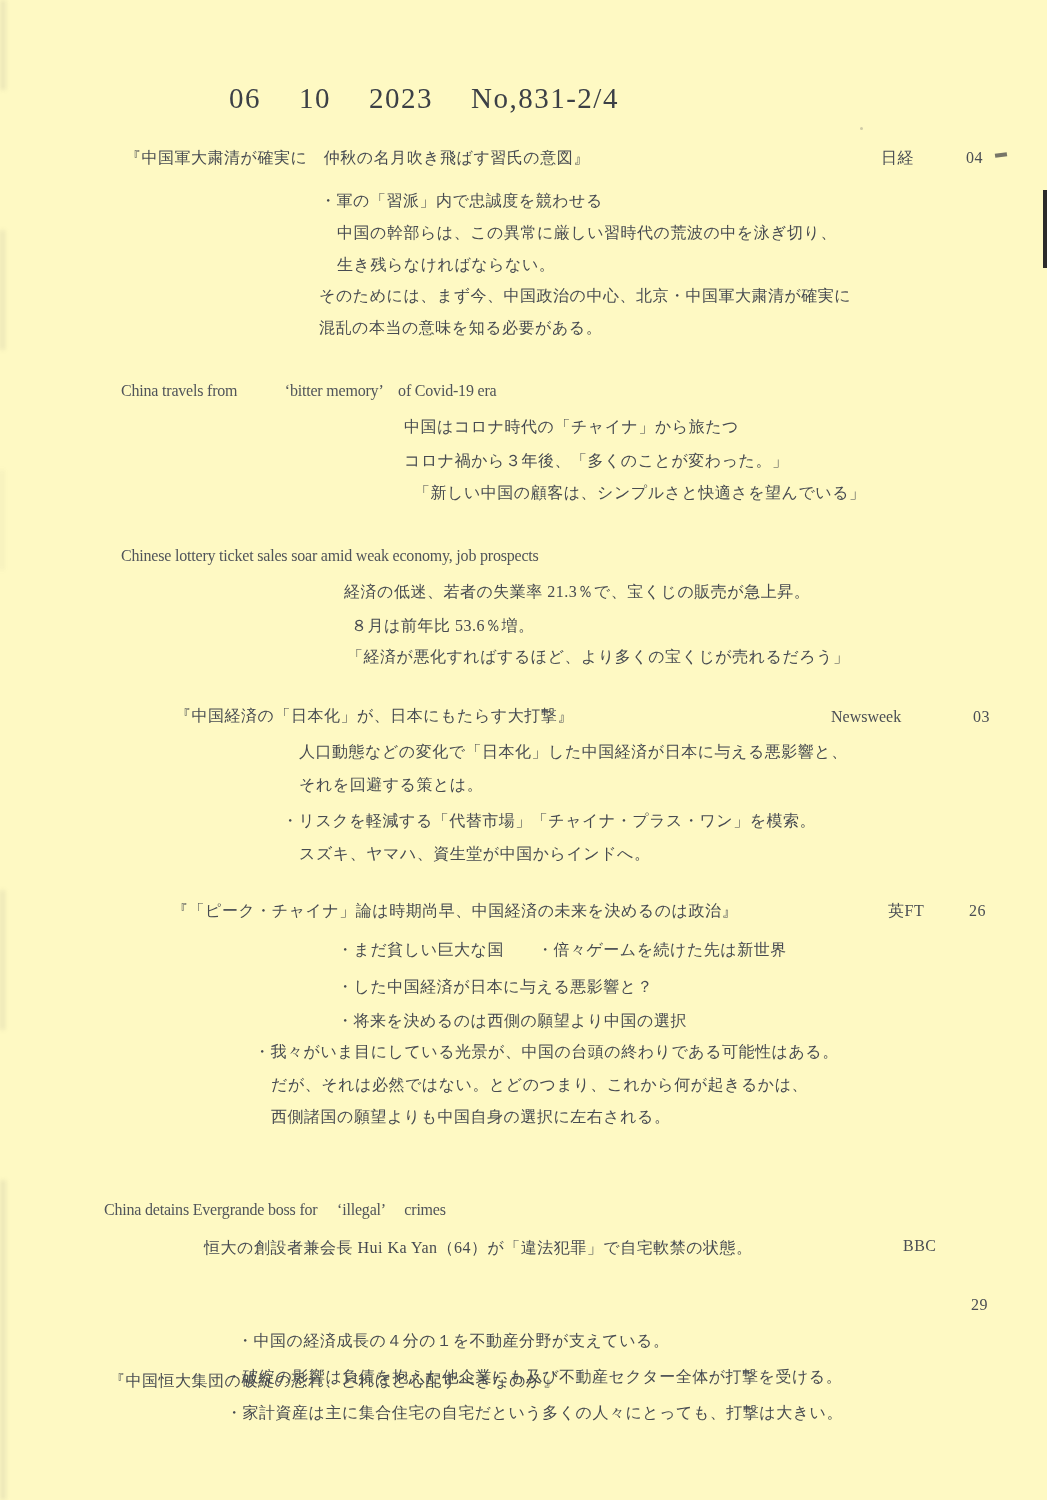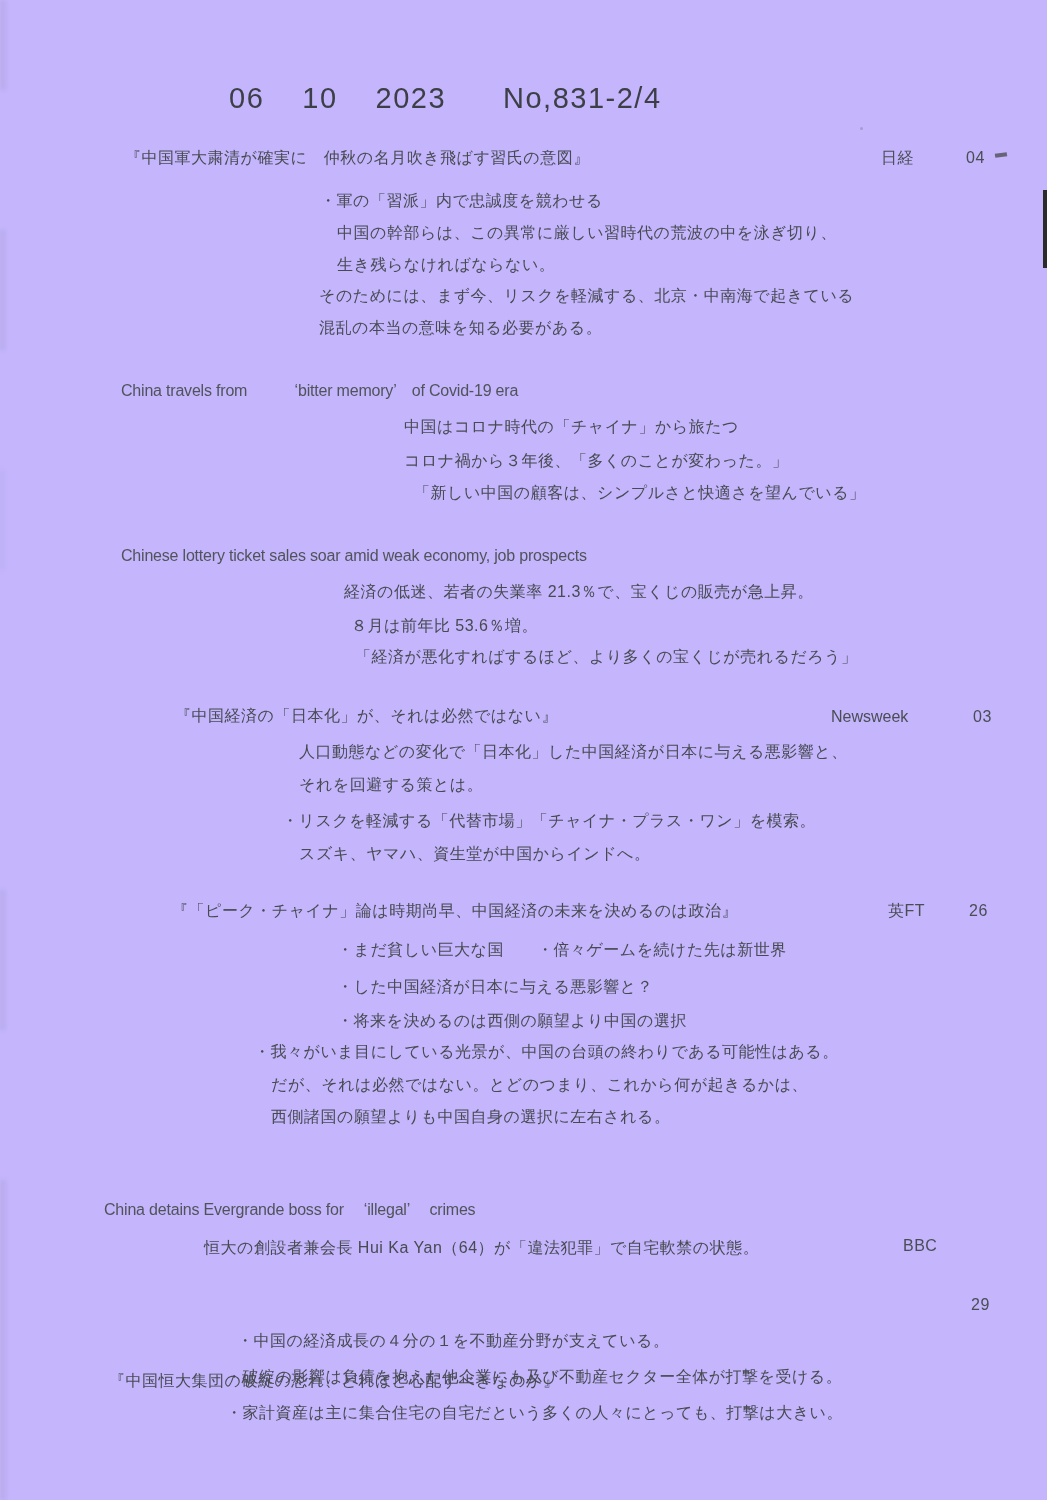--- a/index.html
+++ b/index.html
@@ -1,22 +1,22 @@
 <!DOCTYPE html>
 <html><head>
 <meta charset="utf-8">
 <style>
   html,body { margin:0; padding:0; background:#e8e8e6; }
   .page {
     position:relative;
     width:1047px; height:1500px;
     margin:0 auto;
-    background:#c4b5fd;
+    background:#fef9c3;
     overflow:hidden;
-    font-family:Liberation Sans, sans-serif;
+    font-family:Liberation Serif, serif;
     color:#474b51;
   }
   .ln { position:absolute; white-space:nowrap; line-height:1.25; }
   .jp  { font-size:16px; letter-spacing:0.5px;text-align:right; }
   .en  { font-size:16px; letter-spacing:-0.2px; color:#50545a; }
   .hdr { font-size:29px; letter-spacing:1.5px; color:#3c4046; display:flex; }
   .hdr span { display:inline-block; }
   .src { color:#4a4e54; }
   .art { position:absolute; pointer-events:none; }
   .smear { background:rgba(110,110,110,0.12); filter:blur(2px); }
@@ -32,50 +32,50 @@
   <div class="art smear" style="left:0;top:890px;width:5px;height:140px"></div>
   <div class="art smear" style="left:0;top:1180px;width:6px;height:320px"></div>
   <div class="art" style="left:995px;top:153px;width:12px;height:4px;background:#4a4a4a;opacity:.75;transform:rotate(-8deg)"></div>
   <div class="art" style="left:1043px;top:190px;width:4px;height:78px;background:#2b2b2b"></div>
   <div class="art" style="left:860px;top:127px;width:3px;height:3px;background:rgba(100,100,100,.3);border-radius:50%"></div>
 
   <div class="ln hdr" style="left:229px;top:80px;gap:38px">
     <span>06</span>
     <span>10</span>
     <span>2023</span>
-    <span style="margin-left:19px">No,831-2/4</span>
+    <span style="margin-left:0">No,831-2/4</span>
   </div>
 
   <div>
     <div class="ln jp" style="left:125px;top:148px">『中国軍大粛清が確実に　仲秋の名月吹き飛ばす習氏の意図』</div>
     <div class="ln jp src" style="left:881px;top:148px">日経</div>
     <div class="ln jp src" style="left:966px;top:148px">04</div>
     <div class="ln jp" style="left:320px;top:191px">・軍の「習派」内で忠誠度を競わせる</div>
     <div class="ln jp" style="left:337px;top:223px">中国の幹部らは、この異常に厳しい習時代の荒波の中を泳ぎ切り、</div>
     <div class="ln jp" style="left:337px;top:255px">生き残らなければならない。</div>
-    <div class="ln jp" style="left:319px;top:286px">そのためには、まず今、リスクを軽減する、北京・中南海で起きている</div>
+    <div class="ln jp" style="left:319px;top:286px">そのためには、まず今、中国政治の中心、北京・中国軍大粛清が確実に</div>
     <div class="ln jp" style="left:319px;top:318px">混乱の本当の意味を知る必要がある。</div>
   </div>
 
   <div>
     <div class="ln en" style="left:121px;top:381px">China travels from　　　‘bitter memory’　of Covid-19 era</div>
     <div class="ln jp" style="left:404px;top:417px">中国はコロナ時代の「チャイナ」から旅たつ</div>
     <div class="ln jp" style="left:404px;top:451px">コロナ禍から３年後、「多くのことが変わった。」</div>
     <div class="ln jp" style="left:414px;top:483px">「新しい中国の顧客は、シンプルさと快適さを望んでいる」</div>
   </div>
 
   <div>
     <div class="ln en" style="left:121px;top:546px">Chinese lottery ticket sales soar amid weak economy, job prospects</div>
     <div class="ln jp" style="left:344px;top:582px">経済の低迷、若者の失業率 21.3％で、宝くじの販売が急上昇。</div>
     <div class="ln jp" style="left:351px;top:616px">８月は前年比 53.6％増。</div>
-    <div class="ln jp" style="left:355px;top:647px">「経済が悪化すればするほど、より多くの宝くじが売れるだろう」</div>
+    <div class="ln jp" style="left:347px;top:647px">「経済が悪化すればするほど、より多くの宝くじが売れるだろう」</div>
   </div>
 
   <div>
-    <div class="ln jp" style="left:175px;top:706px">『中国経済の「日本化」が、それは必然ではない』</div>
+    <div class="ln jp" style="left:175px;top:706px">『中国経済の「日本化」が、日本にもたらす大打撃』</div>
     <div class="ln jp src" style="left:831px;top:707px;letter-spacing:0">Newsweek</div>
     <div class="ln jp src" style="left:973px;top:707px">03</div>
     <div class="ln jp" style="left:299px;top:742px">人口動態などの変化で「日本化」した中国経済が日本に与える悪影響と、</div>
     <div class="ln jp" style="left:299px;top:775px">それを回避する策とは。</div>
     <div class="ln jp" style="left:282px;top:811px">・リスクを軽減する「代替市場」「チャイナ・プラス・ワン」を模索。</div>
     <div class="ln jp" style="left:299px;top:844px">スズキ、ヤマハ、資生堂が中国からインドへ。</div>
   </div>
 
   <div>
     <div class="ln jp" style="left:172px;top:901px">『「ピーク・チャイナ」論は時期尚早、中国経済の未来を決めるのは政治』</div>

